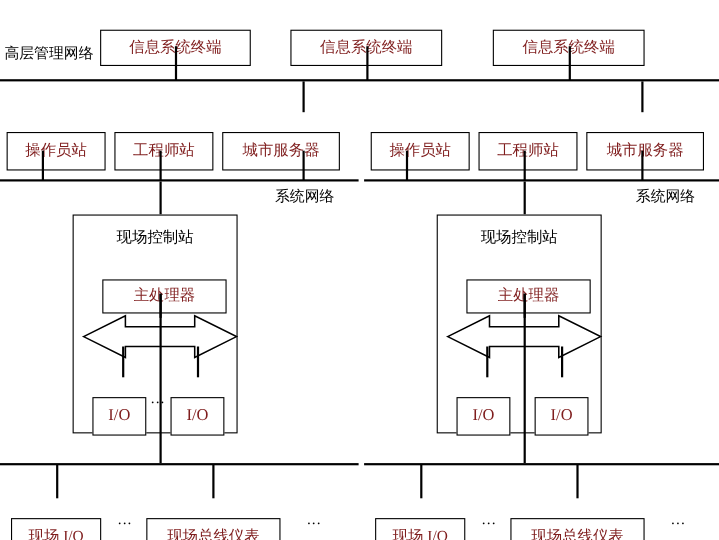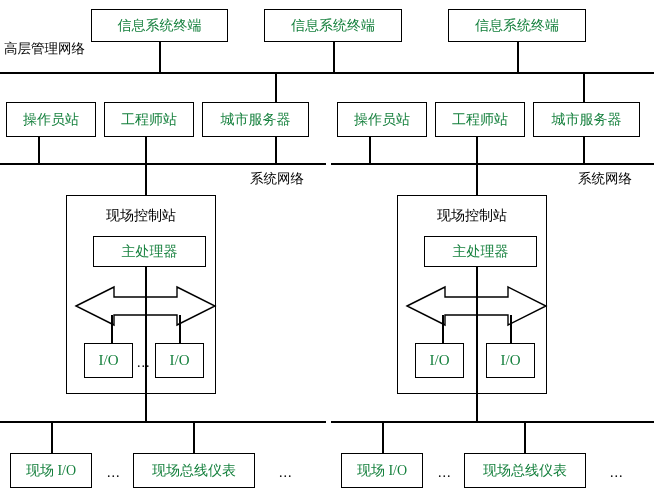--- a/index.html
+++ b/index.html
@@ -1,22 +1,22 @@
 <!DOCTYPE html>
 <html><head>
 <meta charset="utf-8">
 <style>
   html,body{margin:0;padding:0;background:#ffffff;}
   body{font-family:"Liberation Serif","DejaVu Serif",serif;}
   #stage{position:relative;width:654px;height:491px;background:#fff;overflow:hidden;}
   .box{
     position:absolute;border:1.4px solid #000;background:#fff;
     display:flex;align-items:center;justify-content:center;
-    font-size:14px;line-height:1;color:#15803d;box-sizing:border-box;
-    text-align:center;white-space:nowrap;
+    font-size:14px;line-height:1;color:#7f1d1d;box-sizing:border-box;
+    text-align:center;white-space:nowrap;margin-top:18px;
   }
   .box.small{font-size:15px;}
   .outerbox{
     position:absolute;border:1.4px solid #000;background:#fff;box-sizing:border-box;
   }
   .hline{position:absolute;background:#000;height:2px;}
   .vline{position:absolute;background:#000;width:1.6px;}
   .netlabel{
     position:absolute;font-size:13.5px;color:#000;white-space:nowrap;
     font-family:"Liberation Serif","DejaVu Serif",serif;

